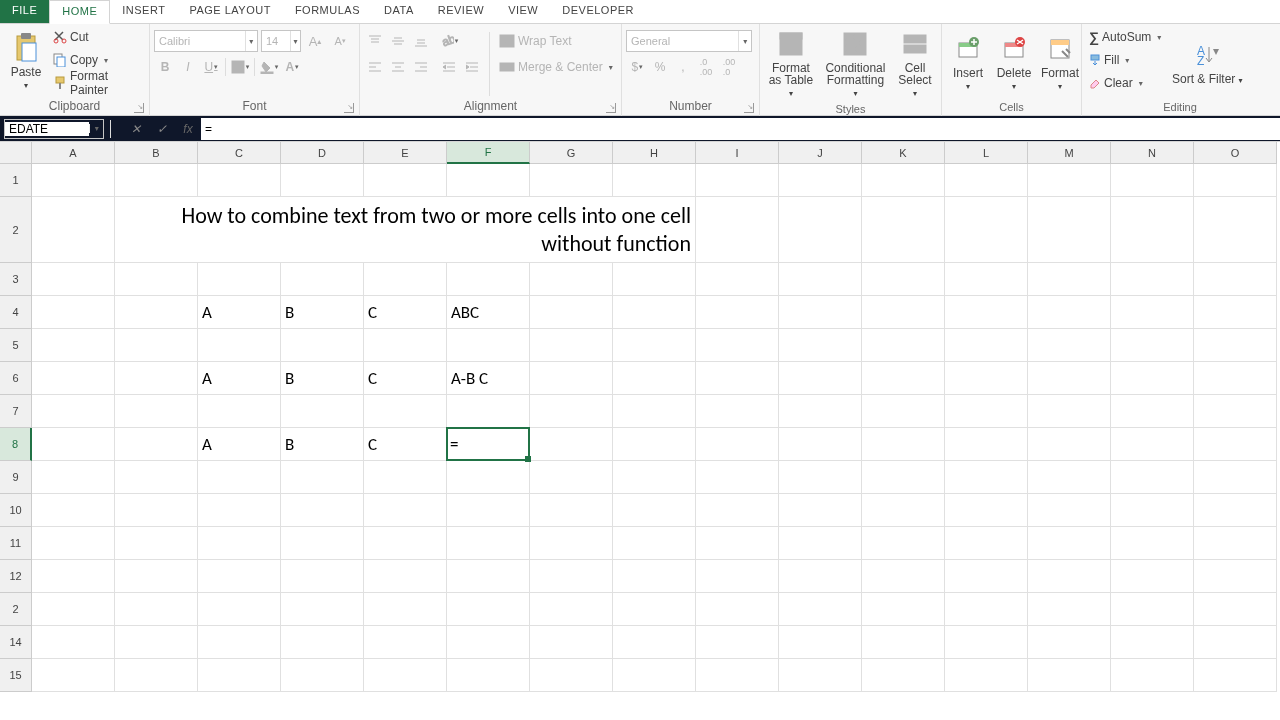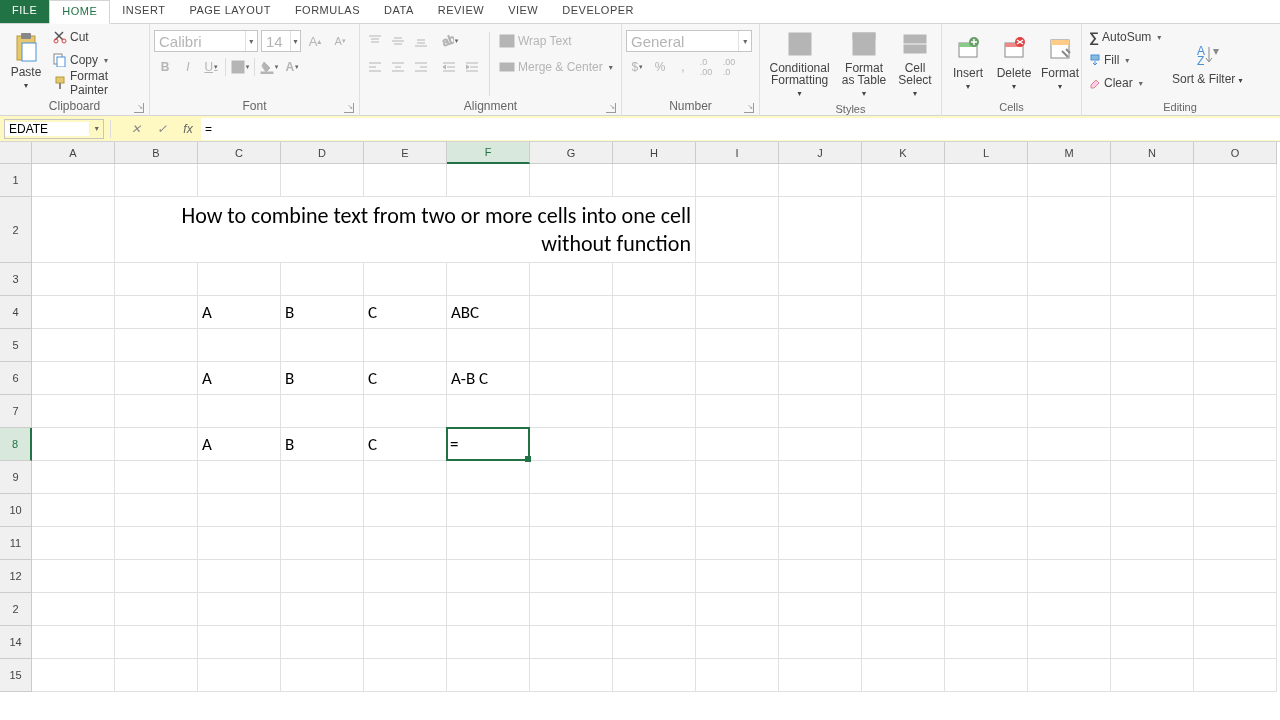--- a/index.html
+++ b/index.html
@@ -12,26 +12,26 @@
 .group{border-right:1px solid #e0e0e0;padding:2px 4px;display:flex;flex-direction:column;position:relative;height:92px}
 .group-body{display:flex;flex:1;gap:2px}
 .group-label{text-align:center;font-size:11px;color:#666;padding:1px 0;position:relative}
 .dlg{position:absolute;right:1px;bottom:1px;width:10px;height:10px;border:1px solid #999;border-left:none;border-top:none;font-size:7px;line-height:7px;color:#999;text-align:right}
 .big-btn{display:flex;flex-direction:column;align-items:center;justify-content:center;padding:2px 4px;gap:2px;cursor:pointer;min-width:44px}
 .big-btn .icon{height:32px;display:flex;align-items:center;justify-content:center}
 .big-btn .lbl{font-size:11px;line-height:12px;text-align:center;color:#444}
 .small-row{display:flex;align-items:center;gap:3px;padding:1px 3px;cursor:pointer;font-size:11px;color:#444;height:22px}
 .col{display:flex;flex-direction:column;gap:1px}
 .combo{display:flex;border:1px solid #c5c5c5;background:#fff;height:22px;align-items:center}
-.combo input{border:none;outline:none;padding:0 4px;font-size:15px;width:100%;background:transparent}
+.combo input{border:none;outline:none;padding:0 4px;font-size:11px;width:100%;background:transparent}
 .combo .dd{width:14px;text-align:center;color:#666;font-size:8px;border-left:1px solid #e0e0e0;height:100%;display:flex;align-items:center;justify-content:center}
 .btn-row{display:flex;gap:1px}
 .btn-sq{width:22px;height:22px;display:flex;align-items:center;justify-content:center;cursor:pointer;color:#555}
 .btn-sq.dd::after{content:"▾";font-size:7px;color:#666;margin-left:1px}
-.namebox-row{display:flex;align-items:center;border-bottom:1px solid #d4d4d4;height:26px;background:#fef9c3}
+.namebox-row{display:flex;align-items:center;border-bottom:1px solid #d4d4d4;height:26px;background:#0f172a}
 .namebox{width:100px;border:1px solid #c5c5c5;margin:2px 2px 2px 4px;display:flex;align-items:center;height:20px}
 .namebox input{border:none;outline:none;padding:0 4px;width:100%;font-size:12px}
 .namebox .dd{width:16px;text-align:center;color:#666;font-size:8px;border-left:1px solid #eee}
 .fx-btn{width:26px;height:22px;display:flex;align-items:center;justify-content:center;cursor:pointer;color:#666;font-style:italic}
 .formula-input{flex:1;border:none;outline:none;padding:0 4px;font-size:12px;height:22px}
 .sheet{position:relative;overflow:hidden}
 .corner{position:absolute;left:0;top:0;width:32px;height:22px;background:#f0f0f0;border-right:1px solid #ccc;border-bottom:1px solid #ccc}
 .col-headers{position:absolute;left:32px;top:0;display:flex;height:22px}
 .ch{background:#f0f0f0;border-right:1px solid #ccc;border-bottom:1px solid #ccc;display:flex;align-items:center;justify-content:center;font-size:11px;color:#444;width:83px}
 .ch.active{background:#d8e8dc;border-bottom:2px solid #217346;color:#217346}
@@ -273,39 +273,39 @@
     </div>
     <div class="group-label"><span>Number</span><div class="dlg">↘</div></div>
   </div>
 
   <div class="group" style="width:182px">
     <div class="group-body dim">
       <div class="big-btn">
           <div class="icon">
             <svg width="26" height="26">
               <rect x="2" y="2" width="22" height="22" fill="#fff" stroke="#b5b5b5"></rect>
-              <rect x="4" y="4" width="8" height="4" fill="#e88"></rect>
-              <rect x="4" y="10" width="14" height="4" fill="#8c8"></rect>
-              <rect x="4" y="16" width="10" height="4" fill="#fc8"></rect>
-            </svg>
-          </div>
-          <div class="lbl"><span>Conditional Formatting</span> <span style="font-size:8px">▾</span></div>
-        </div>
-      <div class="big-btn">
-          <div class="icon">
-            <svg width="26" height="26">
-              <rect x="2" y="2" width="22" height="22" fill="#fff" stroke="#b5b5b5"></rect>
               <rect x="2" y="2" width="22" height="6" fill="#6a9e6a"></rect>
               <line x1="2" y1="14" x2="24" y2="14" stroke="#b5b5b5"></line>
               <line x1="2" y1="20" x2="24" y2="20" stroke="#b5b5b5"></line>
               <line x1="10" y1="8" x2="10" y2="24" stroke="#b5b5b5"></line>
               <line x1="17" y1="8" x2="17" y2="24" stroke="#b5b5b5"></line>
             </svg>
           </div>
           <div class="lbl"><span>Format as Table</span> <span style="font-size:8px">▾</span></div>
+        </div>
+      <div class="big-btn">
+          <div class="icon">
+            <svg width="26" height="26">
+              <rect x="2" y="2" width="22" height="22" fill="#fff" stroke="#b5b5b5"></rect>
+              <rect x="4" y="4" width="8" height="4" fill="#e88"></rect>
+              <rect x="4" y="10" width="14" height="4" fill="#8c8"></rect>
+              <rect x="4" y="16" width="10" height="4" fill="#fc8"></rect>
+            </svg>
+          </div>
+          <div class="lbl"><span>Conditional Formatting</span> <span style="font-size:8px">▾</span></div>
         </div>
       <div class="big-btn">
           <div class="icon">
             <svg width="26" height="26">
               <rect x="2" y="4" width="22" height="8" fill="#ddd" stroke="#b5b5b5"></rect>
               <rect x="2" y="14" width="22" height="8" fill="#fc8" stroke="#b5b5b5"></rect>
             </svg>
           </div>
           <div class="lbl"><span>Cell Select</span> <span style="font-size:8px">▾</span></div>
         </div>

